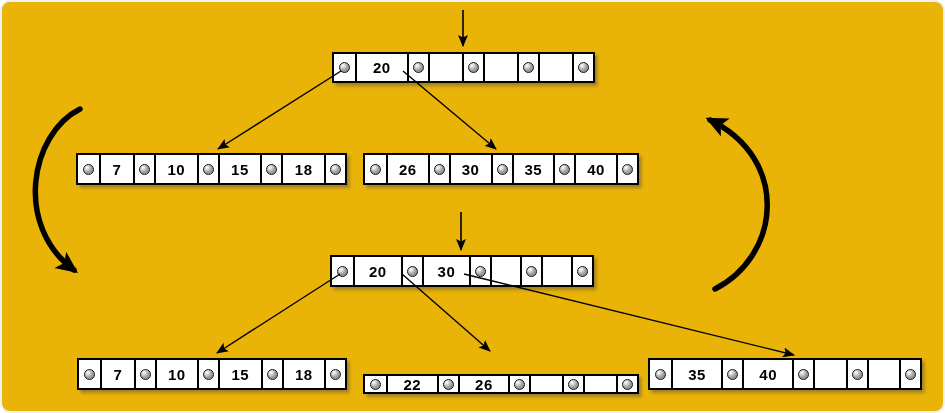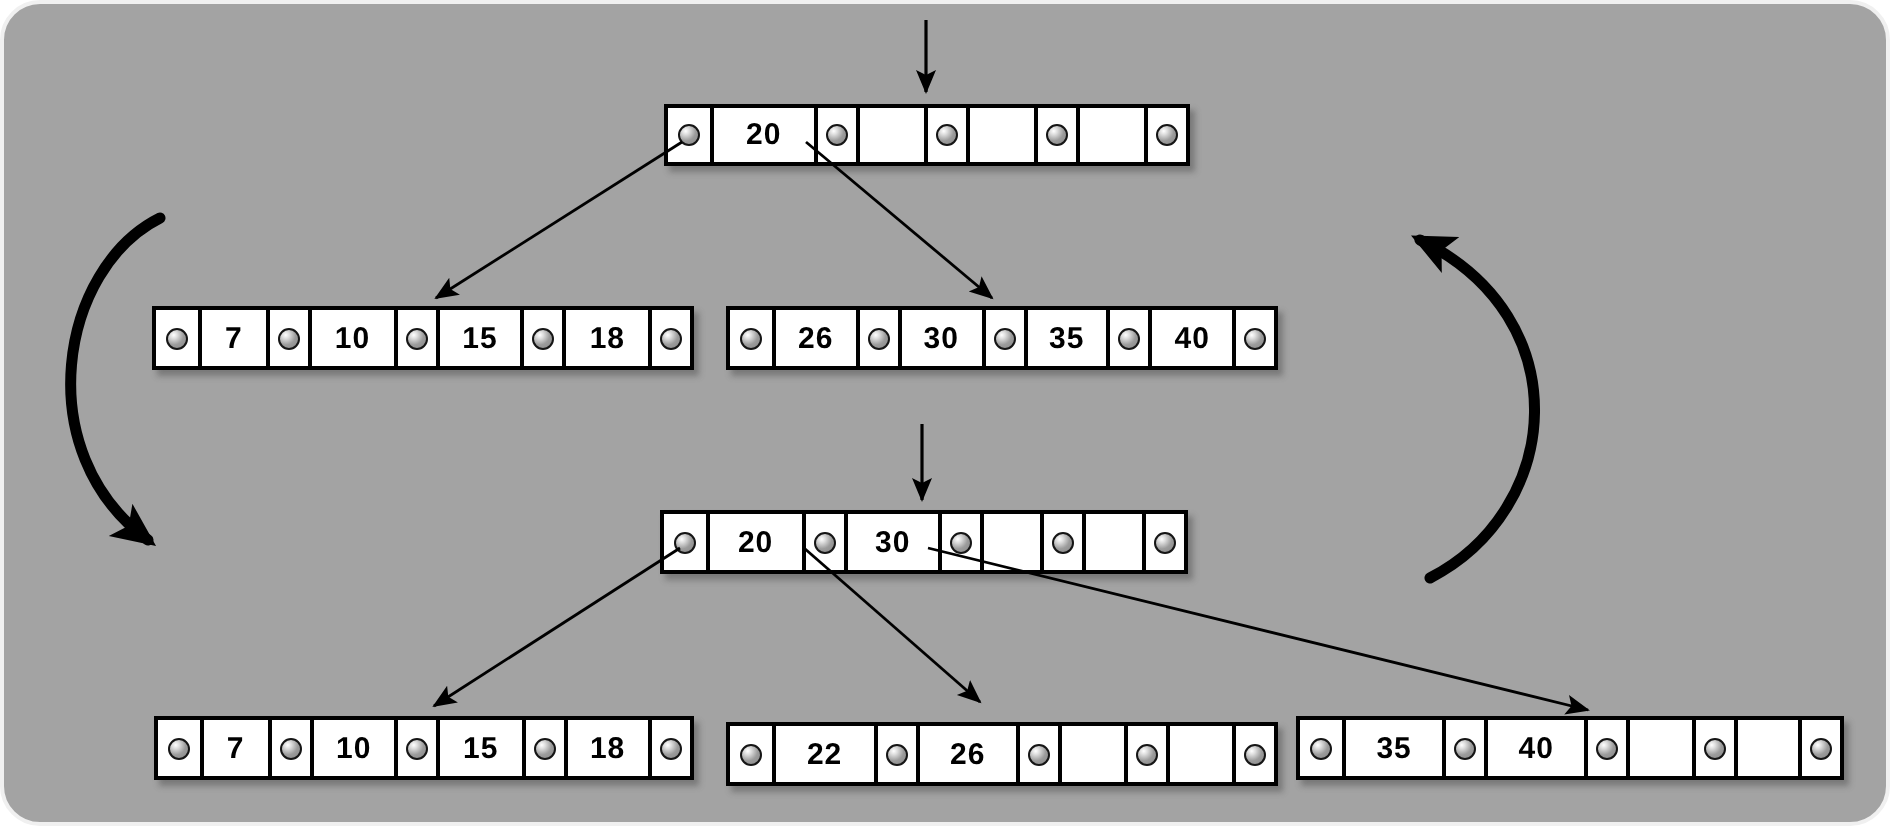--- a/index.html
+++ b/index.html
@@ -1,21 +1,21 @@
 <!DOCTYPE html>
 <html><head>
 <meta charset="utf-8">
 <style>
   html, body { margin: 0; padding: 0; background: #ffffff; }
   .canvas {
     position: relative;
     width: 945px; height: 413px;
-    background: #a3a3a3;
+    background: #eab308;
     border: 2px solid #f0f0f0;
-    border-radius: 20px;
+    border-radius: 10px;
     box-sizing: border-box;
     overflow: hidden;
     font-family: "Liberation Sans", sans-serif;
   }
   #node-layer { position: absolute; inset: 0; z-index: 1; }
   #arrow-layer { position: absolute; inset: 0; z-index: 2; pointer-events: none; }
   .bnode {
     position: absolute;
     display: flex;
     background: #ffffff;
@@ -149,21 +149,21 @@
         </div>
         <div class="cell key">15</div>
         <div class="cell ptr">
           <span class="dot"></span>
         </div>
         <div class="cell key">18</div>
         <div class="cell ptr">
           <span class="dot"></span>
         </div>
       </div>
-      <div class="bnode" style="left: 361px; top: 359px; width: 276px; height: 32px;">
+      <div class="bnode" style="left: 361px; top: 372px; width: 276px; height: 20px;">
         <div class="cell ptr">
           <span class="dot"></span>
         </div>
         <div class="cell key">22</div>
         <div class="cell ptr">
           <span class="dot"></span>
         </div>
         <div class="cell key">26</div>
         <div class="cell ptr">
           <span class="dot"></span>

